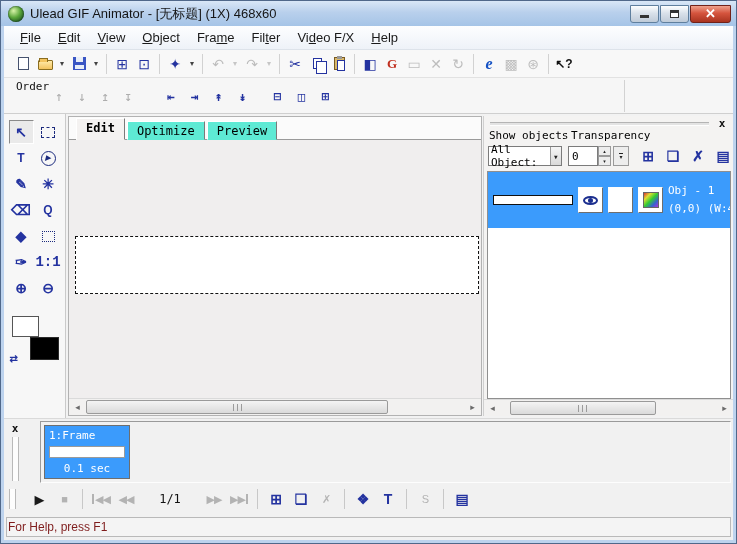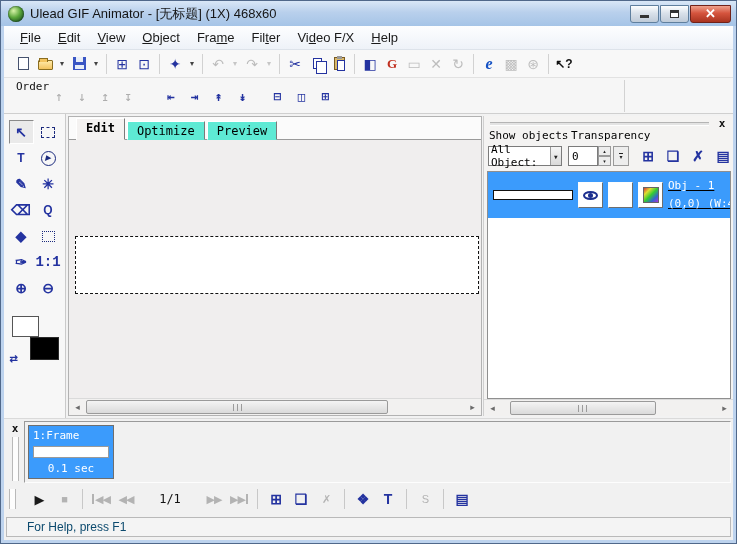--- a/index.html
+++ b/index.html
@@ -112,53 +112,53 @@
   .spinfield { width:30px; height:20px; background:#fff; border:1px solid #7b7b7b; font-family:"DejaVu Sans Mono",monospace;
     font-size:11px; display:flex; align-items:center; padding-left:3px; }
   .spinbtns { display:flex; flex-direction:column; width:13px; height:20px; }
   .spin { flex:1; border:1px solid #9a9a9a; background:#ededed; font-size:5px; display:flex; align-items:center; justify-content:center; color:#222; }
   .transdd { width:16px; height:20px; border:1px solid #9a9a9a; background:#ededed; margin-left:2px;
     display:flex; align-items:center; justify-content:center; }
   .ddbar { border-top:1px solid #222; font-size:6px; line-height:5px; color:#222; padding-top:1px; }
   .ricons { display:flex; gap:5px; margin-left:7px; }
   .ricon { width:20px; height:20px; display:flex; align-items:center; justify-content:center; font-size:14px; color:#2433a0; font-weight:bold; }
   .objlist { flex:1; margin:3px 2px 0 3px; background:#fff; border:1px solid #8f8f8f; overflow:hidden; }
-  .objrow { height:46px; background:#3b9bfc; display:flex; align-items:center; padding:0 5px; gap:5px;text-decoration:underline; }
+  .objrow { height:56px; background:#3b9bfc; display:flex; align-items:center; padding:0 5px; gap:5px; }
   .objthumb { width:80px; height:10px; background:#fff; border:1px solid #111; flex:0 0 auto; }
   .eyebtn,.swbtn { width:25px; height:26px; background:#fff; border:1px solid; border-color:#fdfdfd #6e6e6e #6e6e6e #fdfdfd;
     display:flex; align-items:center; justify-content:center; flex:0 0 auto; }
   .i-eye { width:15px; height:9px; border:2px solid #1c2f8f; border-radius:50%; position:relative; }
   .i-eye::after { content:""; position:absolute; left:3px; top:0px; width:5px; height:5px; background:#1c2f8f; border-radius:50%; }
   .i-rainbow { width:16px; height:16px; border:1px solid #666;
     background:linear-gradient(135deg,#d33 0%,#dd3 25%,#3c3 50%,#36c 75%,#a3d 100%); }
   .objtext { font-family:"DejaVu Sans Mono",monospace; font-size:11px; color:#fff; line-height:1.6; white-space:nowrap; }
   
   .bpanel { height:66px; background:#f1f1f1; border-top:1px solid #dadada; display:flex; padding:2px 2px 1px 2px; }
   .bleft { width:18px; display:flex; flex-direction:column; align-items:center; }
   .bgrip { flex:1; width:7px; border-left:1px solid #b9b9b9; border-right:1px solid #b9b9b9; margin:2px 0; background:#fdfdfd; }
-  .bstrip { flex:1; border:1px solid; border-color:#9a9a9a #fdfdfd #fdfdfd #9a9a9a; background:#f1f1f1; display:flex; padding:3px; }
+  .bstrip { flex:1; border:1px solid; border-color:#9a9a9a #fdfdfd #fdfdfd #9a9a9a; background:#f1f1f1; display:flex; padding:3px;margin-left:16px; }
   .framecell { width:86px; background:#3b9bfc; border:1px solid #6e6e6e; color:#fff;
     font-family:"DejaVu Sans Mono",monospace; font-size:11px; display:flex; flex-direction:column; padding:3px 4px; gap:4px; }
   .framebar { height:12px; background:#fff; border:1px solid #9a9a9a; width:100%; }
   .framesec { text-align:center; }
   
   .pbar { height:30px; background:#f1f1f1; display:flex; align-items:center; padding-left:5px; gap:1px; }
   .pgrip { width:7px; height:20px; border-left:1px solid #b9b9b9; border-right:1px solid #b9b9b9; margin-right:10px; background:#fdfdfd; }
   .pbtn2 { min-width:24px; height:24px; display:flex; align-items:center; justify-content:center; font-size:11px; letter-spacing:-1px; }
   .c-black { color:#1a1a1a; font-size:13px; }
   .c-gray { color:#b3b3b3; }
   .c-navy { color:#2433a0; font-size:14px; font-weight:bold; letter-spacing:0; }
   .barL { width:2px; height:10px; background:#b3b3b3; margin-right:1px; }
   .barR { width:2px; height:10px; background:#b3b3b3; margin-left:1px; }
   .pcounter { font-family:"DejaVu Sans Mono",monospace; font-size:12px; color:#111; min-width:34px; text-align:center; margin:0 14px; letter-spacing:0; }
   .psep { width:1px; height:20px; background:#c8c8c8; margin:0 5px; }
   
   .statusbar { height:26px; background:#f1f1f1; display:flex; align-items:center; padding:2px; }
-  .statusfield { flex:1; height:20px; border:1px solid #b9b9b9; display:flex; align-items:center; padding-left:20px;
-    font-size:12px; color:#0c4a6e; background:#f4f4f4; }
+  .statusfield { flex:1; height:20px; border:1px solid #b9b9b9; display:flex; align-items:center; padding-left:1px;
+    font-size:12px; color:#7f1d1d; background:#f4f4f4; }
 </style>
 </head>
 <body>
 
 <div class="win">
 
   <div class="titlebar">
     <span class="appicon"></span>
     <span class="title">Ulead GIF Animator - [无标题] (1X) 468x60</span>
     <span class="capbtns">

